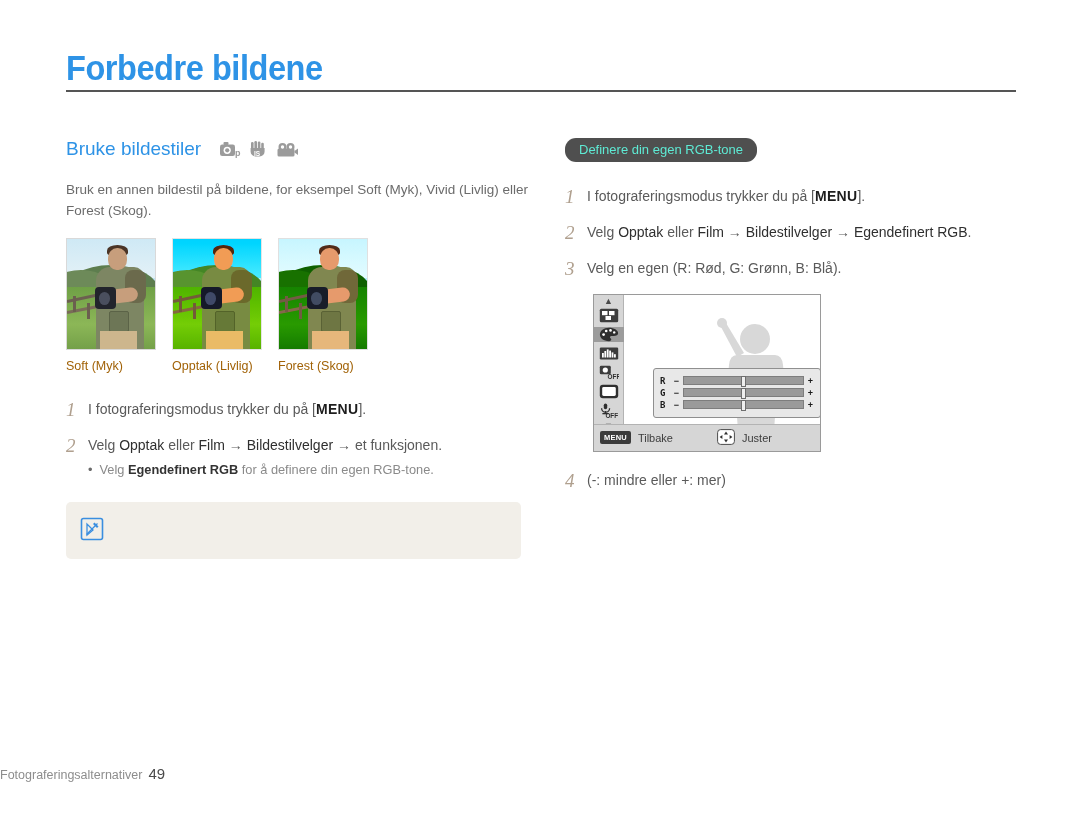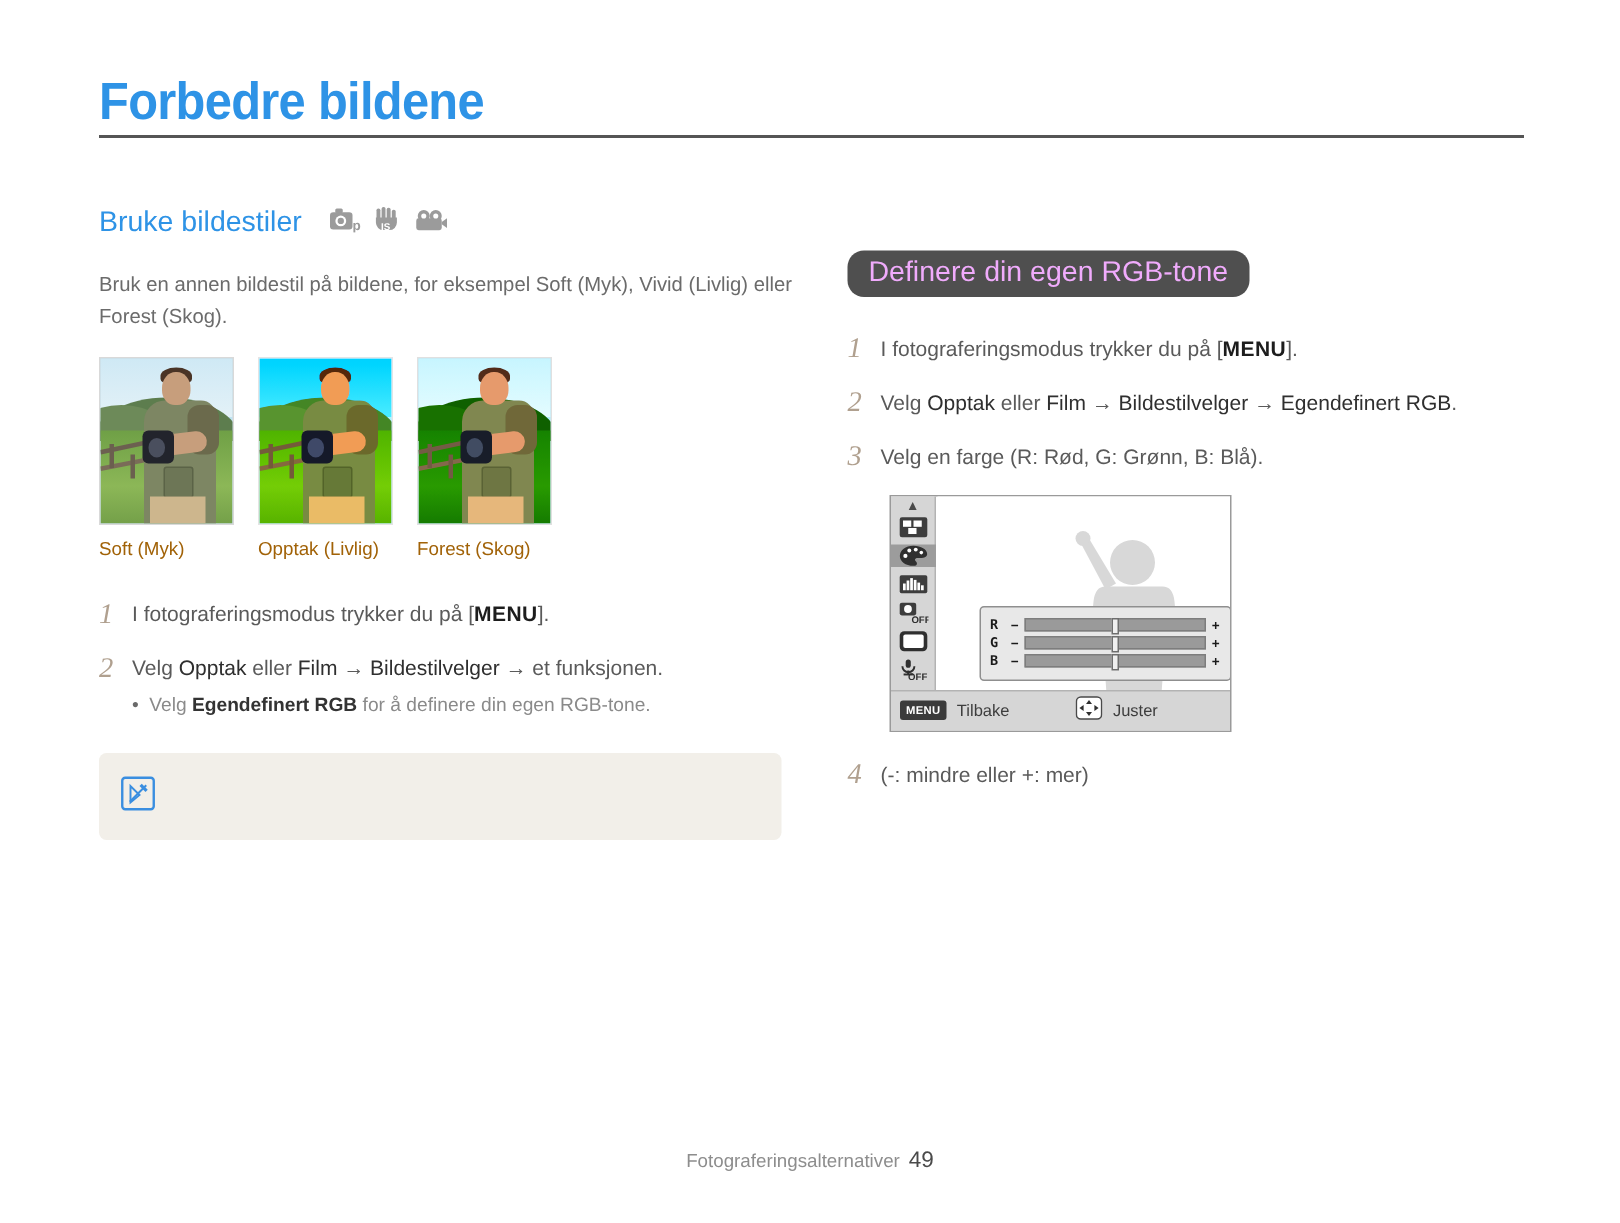--- a/index.html
+++ b/index.html
@@ -31,21 +31,21 @@
     position:absolute; left:66px; top:96px; width:960px;
     font-size:13.5px; color:#6b6b6b; letter-spacing:0.05px;
   }
 
   
   .col-left  { position:absolute; left:66px;  top:138px; width:470px; }
   .col-right { position:absolute; left:565px; top:138px; width:455px; }
 
   .section-heading {
     font-size:19px; color:#2e93e6; font-weight:normal;
-    display:flex; align-items:flex-start; gap:9px;
+    display:flex; align-items:center; gap:9px;
     margin:0 0 20px 0;
   }
   .mode-icons { display:flex; align-items:flex-end; gap:7px; margin-left:10px; }
   .mode-icons svg { display:block; }
 
   .body-text { font-size:13.5px; color:#6b6b6b; line-height:1.55; }
 
   
   .thumbs { display:flex; gap:16px; margin-top:16px; }
   .thumb-wrap { width:90px; }
@@ -117,24 +117,23 @@
   .note {
     margin-top:22px; background:#f2efe9; border-radius:5px;
     padding:14px 16px 14px 14px; display:flex; gap:14px; align-items:flex-start;
     width:425px;
   }
   .note-text { font-size:11.5px; color:#6d6d6d; line-height:1.6; }
   .note-icon { flex:none; margin-top:1px; }
 
   
   .badge {
-    display:inline-block; background:#4f4f4f; color:#f0abfc;
-    font-size:19px; padding:4px 14px 5px 14px; border-radius:11px;
+    display:inline-block; background:#4f4f4f; color:#5eead4;
+    font-size:13px; padding:4px 14px 5px 14px; border-radius:11px;
     margin-bottom:16px;
-    margin-top:29px;
   }
 
   
   .lcd {
     width:228px; height:158px; margin:12px 0 0 28px;
     border:1px solid #9a9a9a; background:#ffffff; position:relative;
     box-sizing:border-box;
   }
   .lcd-side {
     position:absolute; left:0; top:0; width:30px; height:131px;
@@ -178,21 +177,21 @@
     position:relative; flex:1; height:9px; background:#9a9a9a;
     border:1px solid #7d7d7d; box-sizing:border-box;
   }
   .rgb-knob {
     position:absolute; top:-1px; width:5px; height:11px;
     background:#efefef; border:1px solid #6e6e6e; box-sizing:border-box;
   }
 
   
   .footer {
-    position:absolute; left:0; top:765px; width:1080px; text-align:center;
+    position:absolute; left:0; top:765px; width:1080px; 
     font-size:12.5px; color:#8d8d8d;
   }
   .footer .pg { color:#4a4a4a; font-size:15px; margin-left:6px; }
 </style>
 </head>
 <body>
 
 <div class="page">
 
   <div class="page-title">Forbedre bildene</div>
@@ -356,21 +355,21 @@
         <div class="step-body"><span>I fotograferingsmodus trykker du på [</span><span class="kbd">MENU</span><span>].</span></div>
       </div>
 
       <div class="step">
         <div class="step-num">2</div>
         <div class="step-body"><span>Velg </span><b>Opptak</b><span> eller </span><b>Film</b><span> → </span><b>Bildestilvelger</b><span> → </span><b>Egendefinert RGB</b><span>.</span></div>
       </div>
 
       <div class="step">
         <div class="step-num">3</div>
-        <div class="step-body">Velg en farge (R: Rød, G: Grønn, B: Blå).</div>
+        <div class="step-body">Velg en egen (R: Rød, G: Grønn, B: Blå).</div>
       </div>
     </div>
 
     
     <div class="lcd">
 
       <div class="lcd-side">
         <span class="chev">▲</span>
 
         <span class="lcd-ico">

